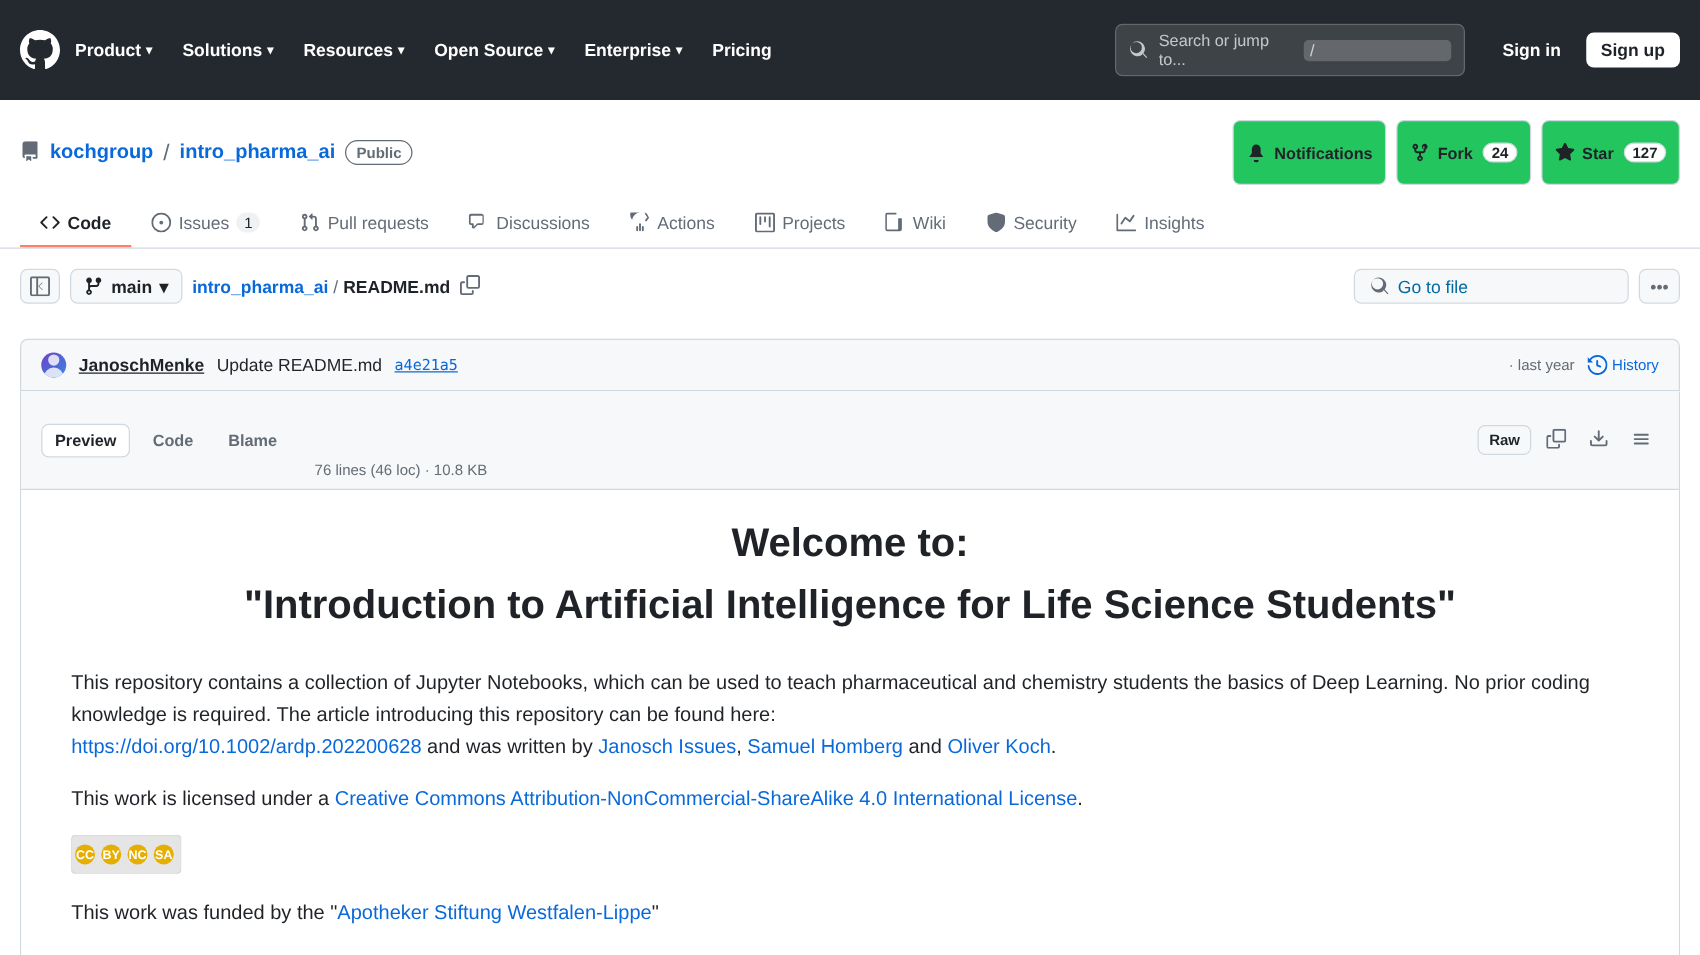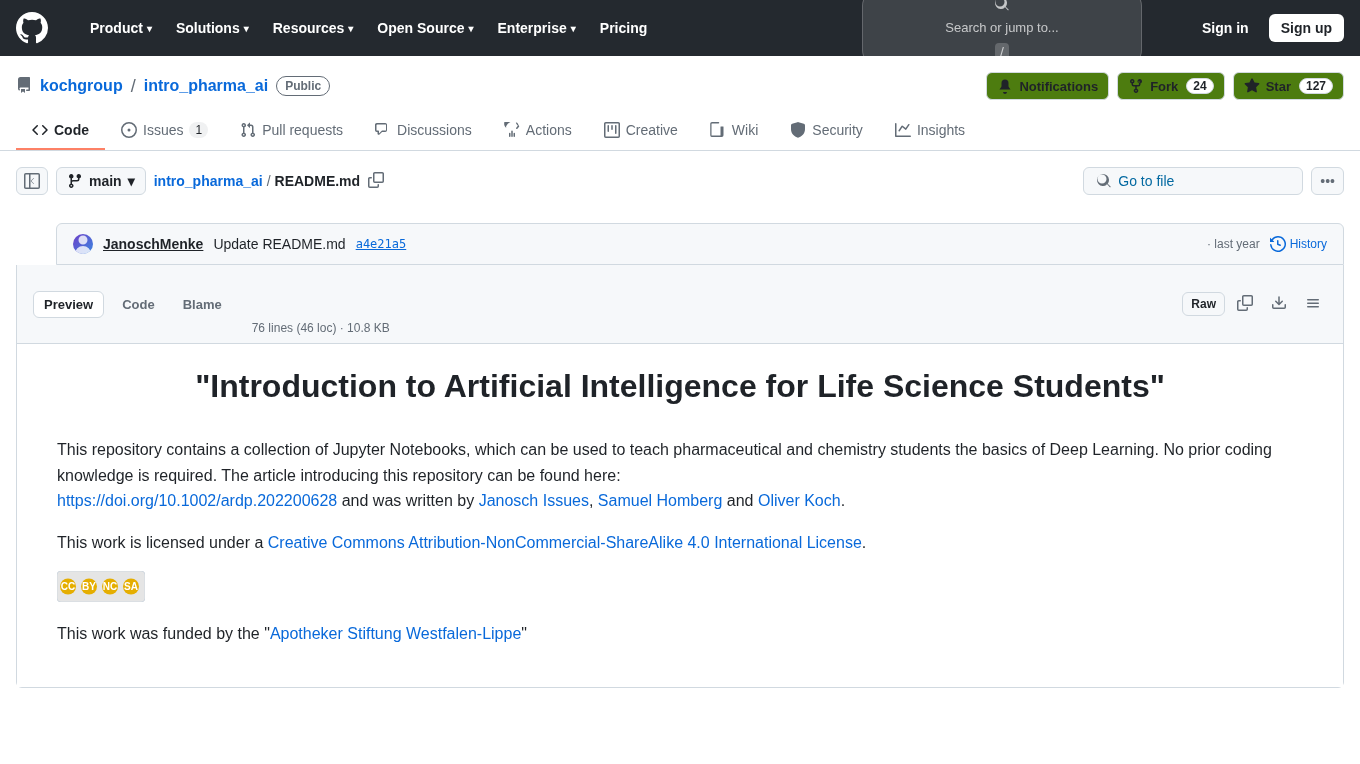--- a/index.html
+++ b/index.html
@@ -1,36 +1,36 @@
 <!DOCTYPE html>
 <html><head>
   <meta charset="utf-8">
   <style>
     * { box-sizing: border-box; margin: 0; padding: 0; }
     body { font-family: -apple-system, BlinkMacSystemFont, "Segoe UI", Helvetica, Arial, sans-serif; font-size: 14px; color: #1f2328; background: #ffffff; }
     
     
-    .top-nav { background: #24292f; color: #fff; display: flex; align-items: center; padding: 0 16px; height: 56px; gap: 32px; }
+    .top-nav { background: #24292f; color: #fff; display: flex; align-items: center; padding: 0 16px; height: 80px; gap: 2px; }
     .github-logo { width: 32px; height: 32px; fill: #fff; flex-shrink: 0; }
     .nav-items { display: flex; gap: 4px; align-items: center; }
     .nav-item { color: #fff; background: none; border: none; cursor: pointer; padding: 8px 10px; font-size: 14px; font-weight: 600; display: flex; align-items: center; gap: 4px; border-radius: 6px; }
     .chevron { font-size: 10px; }
     .search-bar { flex: 1; max-width: 280px; margin-left: auto; }
-    .search-input-wrapper { display: flex; align-items: center; background: rgba(255,255,255,0.12); border: 1px solid rgba(255,255,255,0.2); border-radius: 16px; padding: 5px 10px; gap: 8px; cursor: text; flex-direction: column; }
+    .search-input-wrapper { display: flex; align-items: center; background: rgba(255,255,255,0.12); border: 1px solid rgba(255,255,255,0.2); border-radius: 6px; padding: 5px 10px; gap: 8px; cursor: text; }
     .search-input-wrapper span { color: rgba(255,255,255,0.7); font-size: 13px; flex: 1; }
     .search-kbd { background: rgba(255,255,255,0.2); border-radius: 4px; padding: 1px 5px; font-size: 12px; color: rgba(255,255,255,0.7); }
     .nav-auth { display: flex; gap: 8px; margin-left: 16px; }
     .btn-signin { color: #fff; background: none; border: none; cursor: pointer; padding: 6px 12px; font-size: 14px; font-weight: 600; }
     .btn-signup { color: #1f2328; background: #fff; border: none; border-radius: 6px; cursor: pointer; padding: 6px 12px; font-size: 14px; font-weight: 600; }
 
     
     .repo-header { border-bottom: 1px solid #d1d9e0; padding: 16px 16px 0; }
     .repo-icon { color: #636c76; }
     .public-badge { background: none; border: 1px solid #636c76; color: #636c76; border-radius: 20px; padding: 2px 8px; font-size: 12px; font-weight: 600; }
-    .action-btn { display: flex; align-items: center; gap: 6px; border: 1px solid #d1d9e0; background: #4d7c0f; border-radius: 6px; padding: 5px 10px; font-size: 13px; cursor: pointer; color: #1f2328; font-weight: 600; }
+    .action-btn { display: flex; align-items: center; gap: 6px; border: 1px solid #d1d9e0; background: #22c55e; border-radius: 6px; padding: 17px 10px; font-size: 13px; cursor: pointer; color: #1f2328; font-weight: 600; }
     .action-count { background: #fff; border: 1px solid #d1d9e0; border-radius: 10px; padding: 0 6px; font-size: 12px; margin-left: 2px; }
 
     
     .repo-tabs { display: flex; gap: 0; overflow-x: auto; }
     .repo-tab { display: flex; align-items: center; gap: 6px; padding: 10px 16px; font-size: 14px; color: #636c76; cursor: pointer; border-bottom: 2px solid transparent; white-space: nowrap; text-decoration: none; }
     .repo-tab.active { color: #1f2328; font-weight: 600; border-bottom: 2px solid #fd8166; }
     .tab-badge { background: #818b981f; border-radius: 20px; padding: 1px 6px; font-size: 12px; color: #1f2328; }
 
     
     .file-area { padding: 16px; }
@@ -41,21 +41,21 @@
     .branch-selector svg { width: 16px; height: 16px; }
     .file-breadcrumb { display: flex; align-items: center; gap: 4px; font-size: 14px; }
     .file-breadcrumb a { color: #0969da; text-decoration: none; font-weight: 600; }
     .file-breadcrumb .slash { color: #636c76; }
     .file-breadcrumb .current { color: #1f2328; font-weight: 700; }
     .copy-path-btn { cursor: pointer; color: #636c76; background: none; border: none; padding: 4px; }
     .file-search-btn { margin-left: auto; display: flex; align-items: center; gap: 6px; border: 1px solid #d1d9e0; border-radius: 6px; padding: 5px 12px; background: #f6f8fa; cursor: pointer; font-size: 14px; color: #636c76; min-width: 220px; }
     .more-btn { border: 1px solid #d1d9e0; background: #f6f8fa; border-radius: 6px; padding: 5px 8px; cursor: pointer; color: #636c76; font-size: 14px; display: flex; align-items: center; }
 
     
-    .commit-bar { display: flex; align-items: center; gap: 10px; padding: 10px 16px; background: #f6f8fa; border: 1px solid #d1d9e0; border-radius: 6px 6px 0 0; margin-bottom: 0; margin-left: 40px; }
+    .commit-bar { display: flex; align-items: center; gap: 10px; padding: 10px 16px; background: #f6f8fa; border: 1px solid #d1d9e0; border-radius: 6px 6px 0 0; margin-bottom: 0; }
     .commit-avatar { width: 20px; height: 20px; border-radius: 50%; background: #6e40c9; display: flex; align-items: center; justify-content: center; overflow: hidden; }
     .commit-author { font-weight: 600; color: #1f2328; font-size: 14px; }
     .commit-message { font-size: 14px; color: #1f2328; }
     .commit-hash { color: #0969da; font-size: 12px; font-family: monospace; }
     .commit-time { color: #636c76; font-size: 12px; margin-left: auto; }
     .history-btn { display: flex; align-items: center; gap: 4px; color: #0969da; font-size: 12px; cursor: pointer; background: none; border: none; white-space: nowrap; }
 
     
     .file-view { border: 1px solid #d1d9e0; border-radius: 0 0 6px 6px; border-top: none; }
     .file-view-header { display: flex; align-items: center; gap: 8px; padding: 8px 16px; background: #f6f8fa; border-bottom: 1px solid #d1d9e0; }
@@ -194,21 +194,21 @@
     <a class="repo-tab" href="#">
       <svg width="16" height="16" viewBox="0 0 16 16" fill="currentColor">
           <path d="M2 6a6 6 0 1110.174-4.31l.003.004.004.004 1.66 2.073-.824 1.04c-.29.368-.565.727-.83 1.079a.75.75 0 001.2.896c.275-.368.552-.71.842-1.088l.823-1.04a.75.75 0 00-.143-.98L13.46.884A7.48 7.48 0 002.018 4.718a.75.75 0 00.965 1.148A5.99 5.99 0 012 6zm6 2.5a.75.75 0 01.75.75v5a.75.75 0 01-1.5 0v-5A.75.75 0 018 8.5zm-2.25 2.25a.75.75 0 01.75.75v2.75a.75.75 0 01-1.5 0V11.5a.75.75 0 01.75-.75zm4.5 0a.75.75 0 01.75.75v2.75a.75.75 0 01-1.5 0V11.5a.75.75 0 01.75-.75z"></path>
         </svg>
       <span>Actions</span>
     </a>
     <a class="repo-tab" href="#">
       <svg width="16" height="16" viewBox="0 0 16 16" fill="currentColor">
           <path d="M1.75 0h12.5C15.216 0 16 .784 16 1.75v12.5A1.75 1.75 0 0114.25 16H1.75A1.75 1.75 0 010 14.25V1.75C0 .784.784 0 1.75 0zM1.5 1.75v12.5c0 .138.112.25.25.25h12.5a.25.25 0 00.25-.25V1.75a.25.25 0 00-.25-.25H1.75a.25.25 0 00-.25.25zM11.75 3a.75.75 0 01.75.75v7.5a.75.75 0 01-1.5 0v-7.5a.75.75 0 01.75-.75zm-8.25.75a.75.75 0 011.5 0v5.5a.75.75 0 01-1.5 0v-5.5zM8 3a.75.75 0 01.75.75v3.5a.75.75 0 01-1.5 0v-3.5A.75.75 0 018 3z"></path>
         </svg>
-      <span>Creative</span>
+      <span>Projects</span>
     </a>
     <a class="repo-tab" href="#">
       <svg width="16" height="16" viewBox="0 0 16 16" fill="currentColor">
           <path d="M1.75 1.5a.25.25 0 00-.25.25v11.5c0 .138.112.25.25.25h8.5a.25.25 0 00.25-.25v-8.5a.25.25 0 01.25-.25h2.5a.25.25 0 01.25.25v8.5a1.75 1.75 0 01-1.75 1.75h-9.5A1.75 1.75 0 01.25 13.25V1.75C.25.784 1.034 0 2 0h6.5a.75.75 0 010 1.5H2a.25.25 0 00-.25.25z"></path>
         </svg>
       <span>Wiki</span>
     </a>
     <a class="repo-tab" href="#">
       <svg width="16" height="16" viewBox="0 0 16 16" fill="currentColor">
           <path d="M7.467.133a1.748 1.748 0 011.066 0l5.25 1.68A1.75 1.75 0 0115 3.48V7c0 1.566-.32 3.182-1.303 4.682-.983 1.498-2.585 2.813-5.032 3.855a1.697 1.697 0 01-1.33 0c-2.447-1.042-4.049-2.357-5.032-3.855C1.32 10.182 1 8.566 1 7V3.48a1.75 1.75 0 011.217-1.667z"></path>
@@ -307,20 +307,21 @@
           <svg width="16" height="16" viewBox="0 0 16 16" fill="currentColor">
             <path d="M2 4.75a.75.75 0 01.75-.75h10.5a.75.75 0 010 1.5H2.75A.75.75 0 012 4.75zm0 3.5a.75.75 0 01.75-.75h10.5a.75.75 0 010 1.5H2.75A.75.75 0 012 8.25zm0 3.5a.75.75 0 01.75-.75h10.5a.75.75 0 010 1.5H2.75A.75.75 0 012 11.75z"></path>
           </svg>
         </button>
       </div>
     </div>
 
     <div class="file-content">
 
 
+      <h1 class="readme-title">Welcome to:</h1>
       <h1 class="readme-subtitle">"Introduction to Artificial Intelligence for Life Science Students"</h1>
 
       <p class="readme-para">
         <span>This repository contains a collection of Jupyter Notebooks, which can be used to teach pharmaceutical and chemistry students the basics of Deep Learning. No prior coding knowledge is required. The article introducing this repository can be found here:</span>
         <br>
         <a href="#">https://doi.org/10.1002/ardp.202200628</a>
         <span> </span>
         <span>and was written by</span>
         <span> </span>
         <a href="#">Janosch Issues</a><span>,</span>

